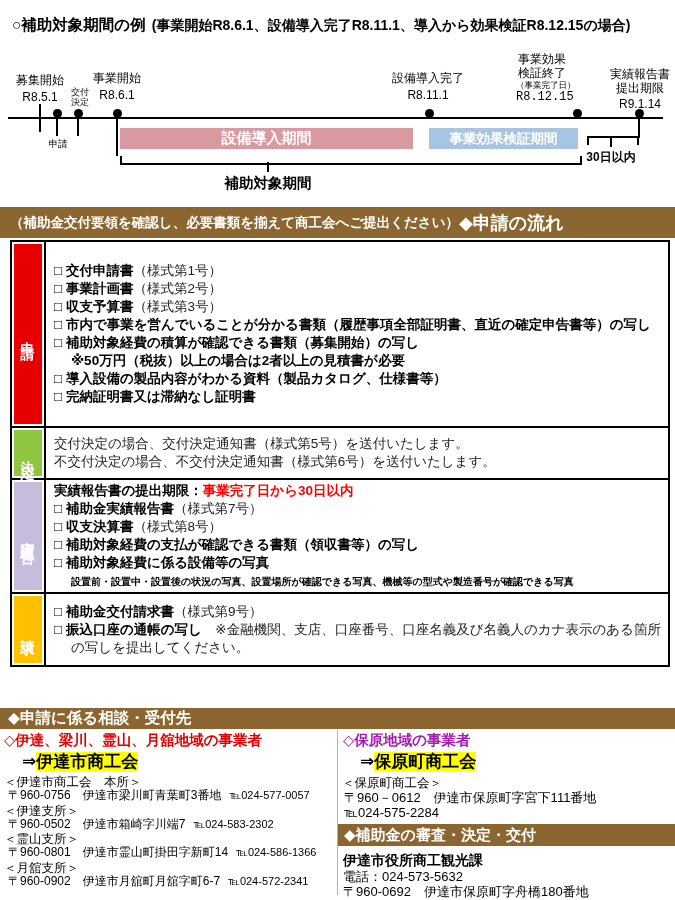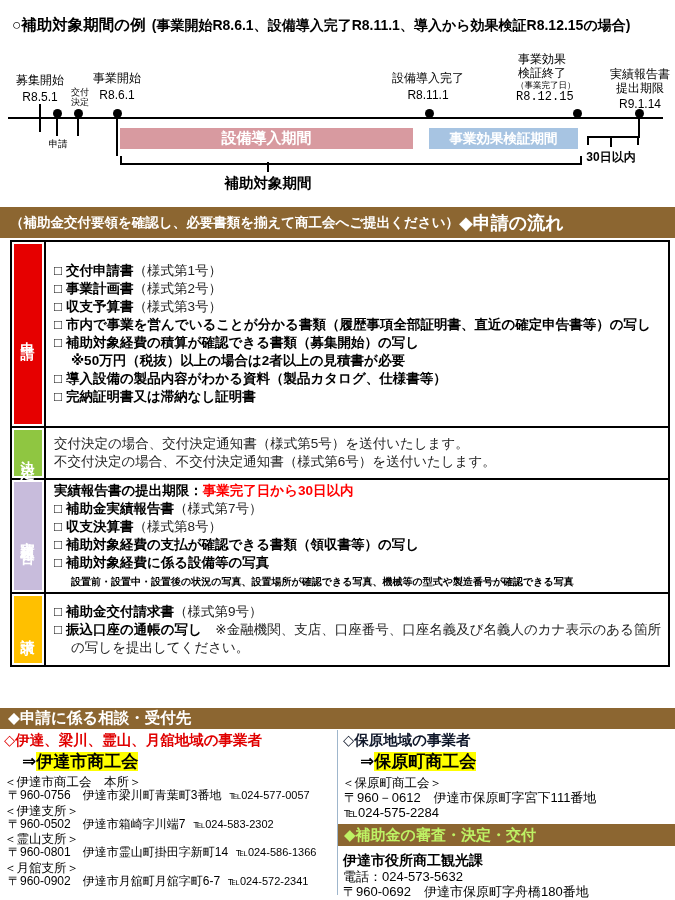--- a/index.html
+++ b/index.html
@@ -43,21 +43,21 @@
   .fl .s{font-size:10px;font-weight:bold;line-height:13px;}
   
   .col{position:absolute;box-sizing:border-box;}
   .area-heading{color:#e00000;font-weight:bold;font-size:14.5px;line-height:16px;}
   .org-line{margin-top:3px;padding-left:18px;font-size:17px;font-weight:bold;line-height:21px;}
   .org-hl{background:#ffff00;}
   .office-name{font-size:12.5px;line-height:14px;margin-top:1px;}
   .office-addr{font-size:12px;line-height:13.5px;padding-left:4px;}
   .office-addr .tel{font-size:11px;margin-left:8px;}
   .r-line{font-size:13px;line-height:15px;padding-left:6px;}
-  .review-bar{margin-top:4px;width:100%;background:#8c6631;color:#bef264;font-weight:bold;font-size:15px;
+  .review-bar{margin-top:4px;width:100%;background:#8c6631;color:#ffffff;font-weight:bold;font-size:15px;
               line-height:20px;padding:1px 6px;box-sizing:border-box;}
   .dept-name{font-weight:bold;font-size:14px;line-height:17px;margin-top:6px;padding-left:5px;}
   .dept-line{font-size:13px;line-height:15px;padding-left:5px;}
 </style>
 </head>
 <body>
 
 <div class="page">
 
   <div class="title">
@@ -189,21 +189,21 @@
         <div class="office-name">＜伊達支所＞</div>
         <div class="office-addr"><span>〒960-0502　伊達市箱崎字川端7</span><span class="tel">℡024-583-2302</span></div>
         <div class="office-name">＜霊山支所＞</div>
         <div class="office-addr"><span>〒960-0801　伊達市霊山町掛田字新町14</span><span class="tel">℡024-586-1366</span></div>
         <div class="office-name">＜月舘支所＞</div>
         <div class="office-addr"><span>〒960-0902　伊達市月舘町月舘字町6-7</span><span class="tel">℡024-572-2341</span></div>
       </div>
   </div>
 
   <div class="col" style="left:337px;top:730px;width:338px;height:165px;border-left:1px solid #9fb6cc;">
-    <div class="area-heading" style="padding-left: 5px; margin-top: 2px; color: #0f172a;">◇保原地域の事業者</div>
+    <div class="area-heading" style="padding-left: 5px; margin-top: 2px; color: #a21caf;">◇保原地域の事業者</div>
     <div class="org-line" style="padding-left:22px;">
       <span>⇒</span><span class="org-hl" style="background: rgb(255, 255, 0);">保原町商工会</span>
     </div>
     <div class="office-name" style="padding-left:4px;margin-top:4px;">＜保原町商工会＞</div>
     <div class="r-line">〒960－0612　伊達市保原町字宮下111番地</div>
     <div class="r-line">℡024-575-2284</div>
     <div class="review-bar" style="background: rgb(140, 102, 49);">◆補助金の審査・決定・交付</div>
     <div class="dept-name">伊達市役所商工観光課</div>
     <div class="dept-line">電話：024-573-5632</div>
     <div class="dept-line">〒960-0692　伊達市保原町字舟橋180番地</div>

